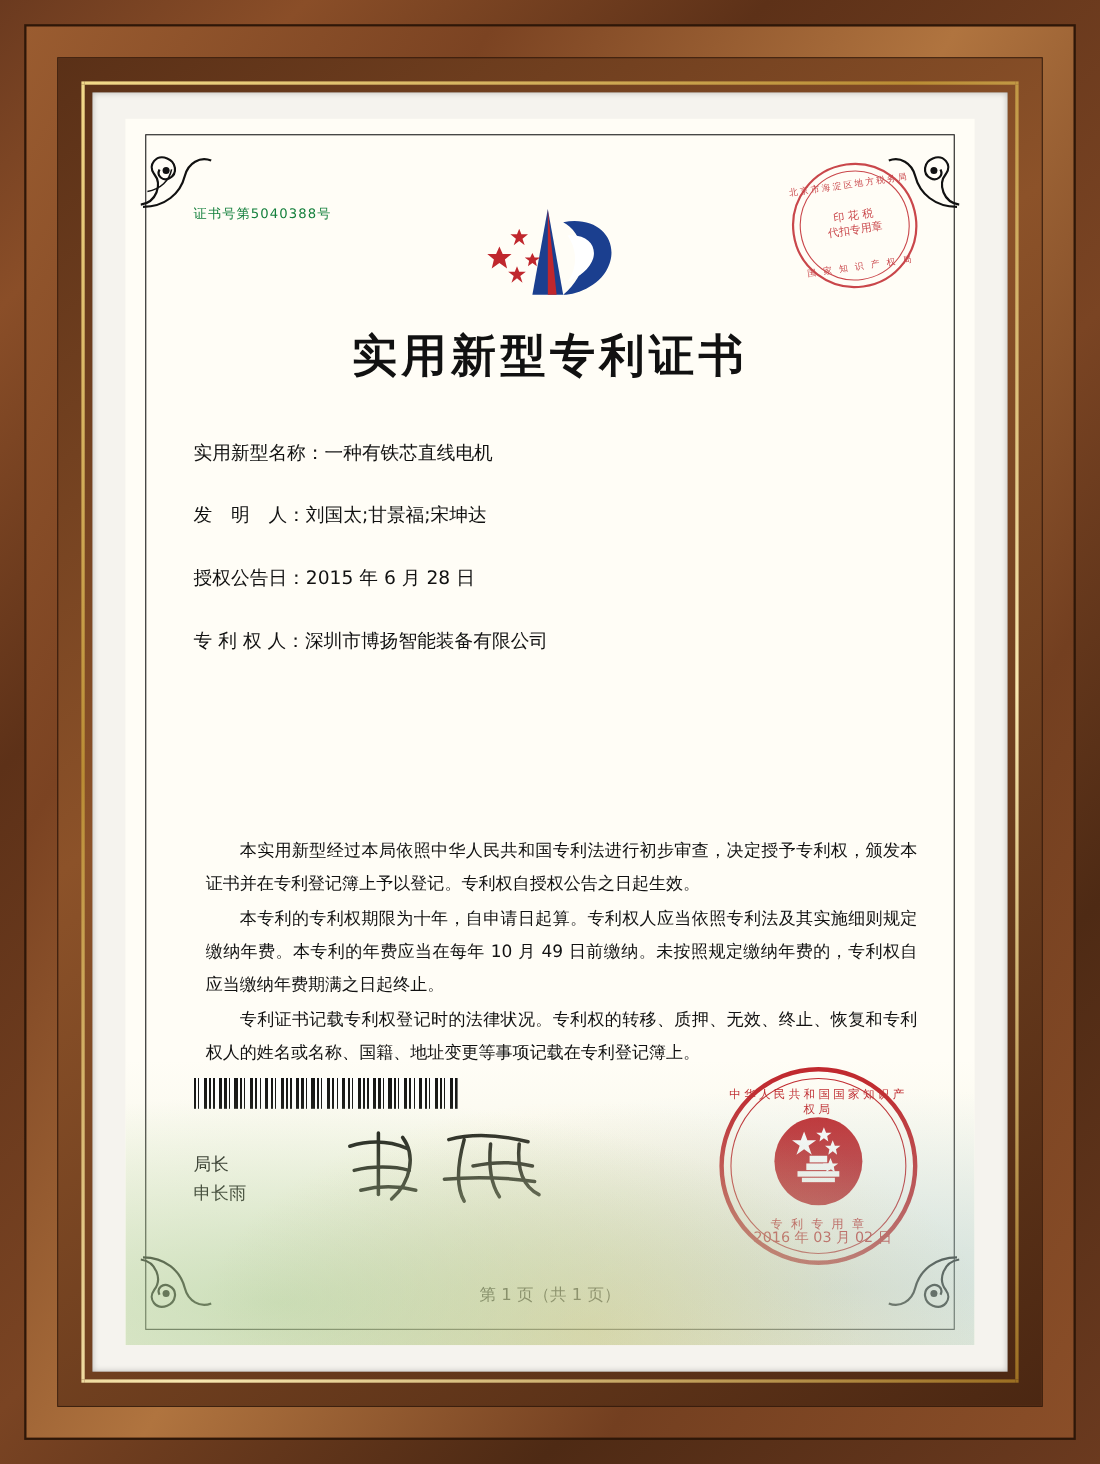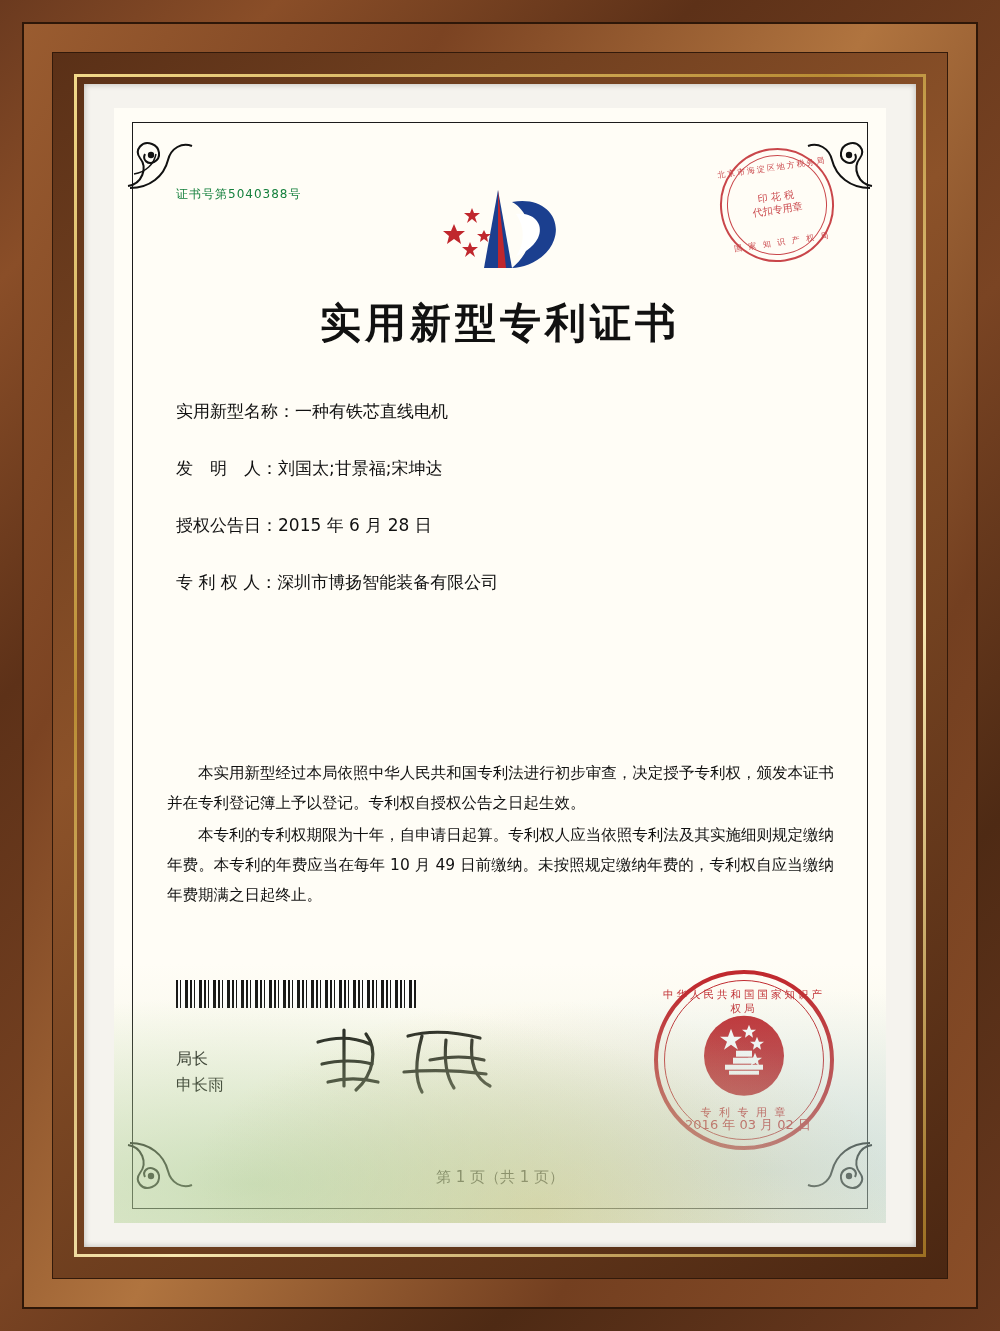--- a/index.html
+++ b/index.html
@@ -104,21 +104,21 @@
     font-size:41px;font-weight:bold;letter-spacing:4px;color:#111;
   }
   .fields{position:absolute;left:62px;top:292px;right:50px;}
   .field{
     font-family:"DejaVu Sans", sans-serif;
     font-size:17px;color:#111;margin-bottom:34px;white-space:nowrap;
   }
   .field .lab{display:inline-block;}
   .field .val{display:inline-block;}
   .body-text{
-    position:absolute;left:53px;right:52px;top:650px;
+    position:absolute;left:73px;right:52px;top:650px;
     font-family:"DejaVu Sans", sans-serif;
     font-size:15.5px;line-height:30px;color:#111;text-align:justify;
   }
   .body-text p{margin:0 0 2px 0;text-indent:2em;}
 
   .barcode{
     position:absolute;left:62px;top:872px;width:240px;height:28px;
     background:
       repeating-linear-gradient(90deg,#111 0 2px,#fff 2px 4px,#111 4px 5px,#fff 5px 9px,#111 9px 12px,#fff 12px 14px);
   }
@@ -241,20 +241,21 @@
           <span class="lab">授权公告日：</span><span class="val">2015 年 6 月 28 日</span>
         </div>
         <div class="field">
           <span class="lab">专 利 权 人：</span><span class="val">深圳市博扬智能装备有限公司</span>
         </div>
       </div>
 
       <div class="body-text">
         <p>本实用新型经过本局依照中华人民共和国专利法进行初步审查，决定授予专利权，颁发本证书并在专利登记簿上予以登记。专利权自授权公告之日起生效。</p>
         <p>本专利的专利权期限为十年，自申请日起算。专利权人应当依照专利法及其实施细则规定缴纳年费。本专利的年费应当在每年 10 月 49 日前缴纳。未按照规定缴纳年费的，专利权自应当缴纳年费期满之日起终止。</p>
+        <p>专利证书记载专利权登记时的法律状况。专利权的转移、质押、无效、终止、恢复和专利权人的姓名或名称、国籍、地址变更等事项记载在专利登记簿上。</p>
       </div>
 
       <div class="barcode"></div>
 
       <div class="sig-label">
         <div>局长</div>
         <div>申长雨</div>
       </div>
 
       <div class="signature">

